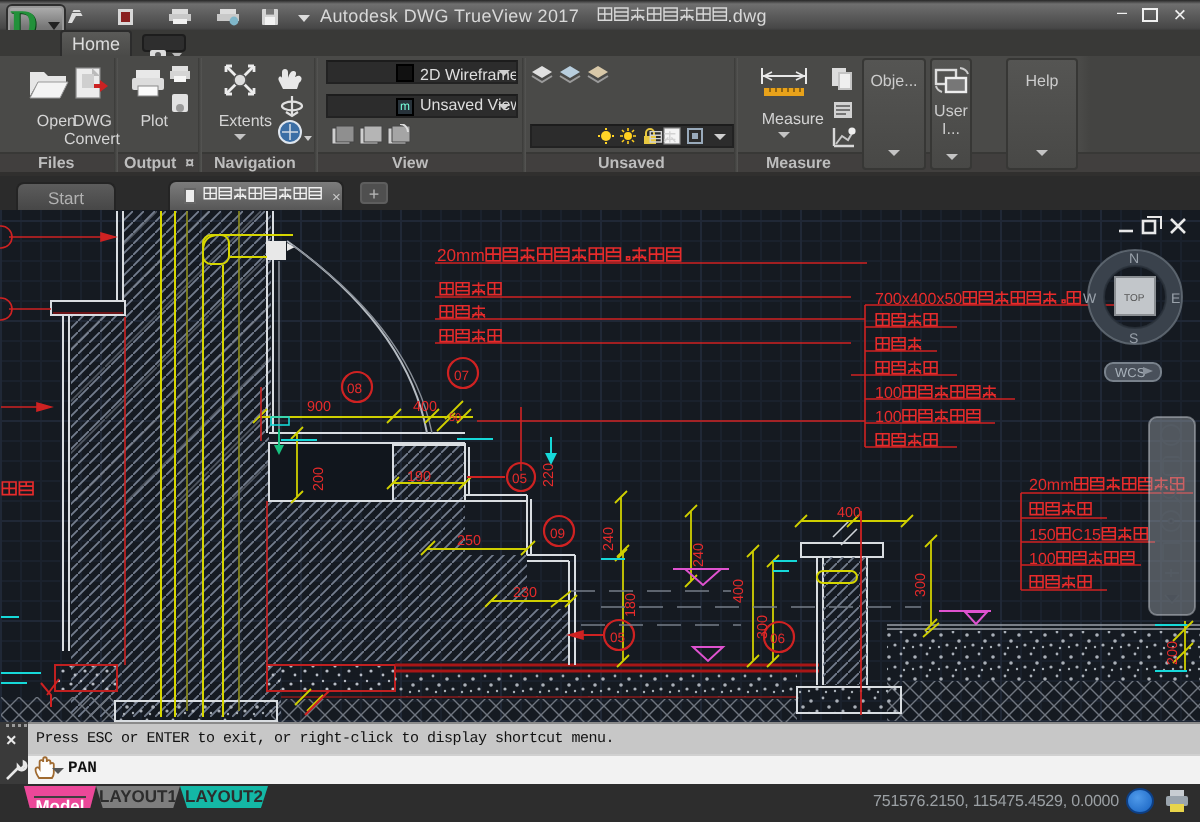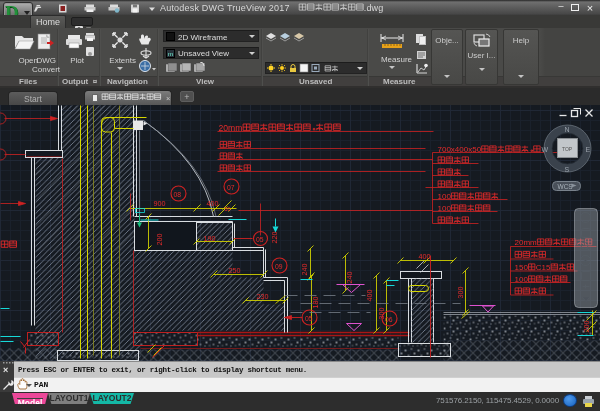--- a/index.html
+++ b/index.html
@@ -17,46 +17,46 @@
 #tabrow{left:0;top:15px;width:600px;height:13px;background:#393937;}
 #hometab{left:30px;top:15px;width:36px;height:13px;background:linear-gradient(#5a5a58,#4a4a48);border:1px solid #2c2c2c;border-bottom:none;border-radius:2px 2px 0 0;color:#dcdcdc;font-size:9px;text-align:center;line-height:13px;}
 #camtab{left:71px;top:17px;width:22px;height:9px;background:#2e2e2e;border-radius:2px;border:1px solid #1d1d1d;}
 
 #ribbon{left:0;top:28px;width:600px;height:60px;background:linear-gradient(90deg,#4a4a48 0,#4a4a48 540px,#444442 545px,#444442 100%);}
 #ribbonlabels{left:0;top:76px;width:600px;height:10px;background:#413f3e;border-top:1px solid #383836;}
 #ribbonbottom{left:0;top:86px;width:600px;height:2px;background:#302f2e;}
 .plabel{top:77px;color:#bdbdbd;font-size:8px;font-weight:bold;}
 .psep{top:29px;width:2px;height:57px;background:linear-gradient(90deg,#3a3a38,#565654);}
 .biglabel{color:#d4d4d4;font-size:8px;text-align:right;}
-.combo{background:#2c2c2c;border:1px solid #222;border-top-color:#1c1c1c;color:#dedede;font-size:8px;line-height:10px;white-space:nowrap;overflow:hidden;}
+.combo{background:#2c2c2c;border:1px solid #222;border-top-color:#1c1c1c;color:#dedede;font-size:8px;line-height:10px;white-space:nowrap;overflow:hidden;padding-left:32px;}
 .ccaret{position:absolute;right:3px;top:4px;width:0;height:0;border-left:3px solid transparent;border-right:3px solid transparent;border-top:3.5px solid #cfcfcf;}
 .dcaret{width:0;height:0;border-left:3px solid transparent;border-right:3px solid transparent;border-top:3.5px solid #c4c4c4;}
 .rpanel{top:29px;height:56px;background:linear-gradient(#555553,#484846);border:1px solid #373735;border-radius:2px;color:#cccccc;font-size:8px;text-align:center;}
 
 #doctabs{left:0;top:88px;width:600px;height:17px;background:#2b2b2b;}
 #starttab{left:8px;top:91px;width:50px;height:14px;background:linear-gradient(#5c5c5c,#474747);border-radius:4px 4px 0 0;border:1px solid #242424;border-bottom:none;color:#b2b2b2;font-size:8.5px;text-align:center;line-height:14px;}
 #activetab{left:84px;top:90px;width:88px;height:15px;background:linear-gradient(#7c7c7c,#575757);border-radius:4px 4px 0 0;border:1px solid #242424;border-bottom:none;color:#f4f4f4;font-size:7.5px;line-height:15px;white-space:nowrap;}
 #plustab{left:180px;top:91px;width:14px;height:11px;background:#4f4f4f;border-radius:2px;border:1px solid #5e5e5e;color:#b8b8b8;font-size:9px;line-height:10px;text-align:center;}
 
 #canvas{left:0;top:105px;width:600px;height:256px;background:
  repeating-linear-gradient(90deg,#202836 0 1px,transparent 1px 50px),
  repeating-linear-gradient(0deg,#202836 0 1px,transparent 1px 50px),
  repeating-linear-gradient(90deg,#1a212c 0 1px,transparent 1px 10px),
  repeating-linear-gradient(0deg,#1a212c 0 1px,transparent 1px 10px),
  #151a21;}
 
 #cmd1{left:0;top:361px;width:600px;height:16px;background:#c7c7c7;border-top:1px solid #8a8a8a;}
 #cmd2{left:0;top:377px;width:600px;height:15px;background:#f2f2f2;border-top:1px solid #d0d0d0;}
 #cmdgutter{left:0;top:361px;width:14px;height:31px;background:#3a3a3a;}
-#cmdtext{left:18px;top:366px;font-family:"Liberation Mono",monospace;font-size:7.5px;font-weight:bold;color:#111;letter-spacing:-0.25px;}
+#cmdtext{left:18px;top:366px;font-family:"Liberation Mono",monospace;font-size:7.5px;font-weight:normal;color:#111;letter-spacing:-0.25px;}
 #pantext{left:34px;top:380px;font-family:"Liberation Mono",monospace;font-size:8px;font-weight:bold;color:#111;}
 
 #status{left:0;top:392px;width:600px;height:19px;background:#2d2d2d;}
 .mtab{top:393px;height:11px;font-size:8.5px;line-height:11px;text-align:center;font-weight:bold;}
-#coords{left:436px;top:396px;width:124px;color:#9ba0a4;font-size:8px;text-align:left;letter-spacing:-0.1px;}
+#coords{left:436px;top:396px;width:124px;color:#9ba0a4;font-size:8px;text-align:center;letter-spacing:-0.1px;}
 </style></head>
 <body>
 <div id="win">
 
   <div id="titlebar" class="abs"></div>
   <div id="title" class="abs">Autodesk DWG TrueView 2017&nbsp;&nbsp;&nbsp;<svg style="vertical-align:-1px" width="66" height="9">
         <path d="M1.2,1.0 h6.6 v6.1 h-6.6 z M1.2,4.0 h6.6 M4.4,1.0 v6.1 M9.4,1.0 h6.6 v6.1 h-6.6 z M9.4,3.0 h6.6 M9.4,5.0 h6.6 M20.8,0.7 v6.7 M17.6,2.2 h6.6 M17.6,5.5 h6.6 M17.6,7.1 l2.3,-2.7 M24.1,7.1 l-2.3,-2.7 M25.8,1.0 h6.6 v6.1 h-6.6 z M25.8,4.0 h6.6 M29.0,1.0 v6.1 M34.0,1.0 h6.6 v6.1 h-6.6 z M34.0,3.0 h6.6 M34.0,5.0 h6.6 M45.4,0.7 v6.7 M42.2,2.2 h6.6 M42.2,5.5 h6.6 M42.2,7.1 l2.3,-2.7 M48.7,7.1 l-2.3,-2.7 M50.4,1.0 h6.6 v6.1 h-6.6 z M50.4,4.0 h6.6 M53.6,1.0 v6.1 M58.6,1.0 h6.6 v6.1 h-6.6 z M58.6,3.0 h6.6 M58.6,5.0 h6.6" stroke="#d8d8d8" stroke-width="0.7" fill="none"></path>
       </svg>.dwg</div>
   <svg class="abs" style="left:30px;top:2px" width="130" height="12" viewBox="0 0 130 12">
     <g fill="#dcdcdc">
@@ -220,21 +220,21 @@
       <path d="M2,41 V32 M2,41 H12" stroke="#d8d8d8" stroke-width="1.2" fill="none"></path>
         <path d="M3,40 l3,-4 3,2 3,-5" stroke="#c8c8c8" stroke-width="1" fill="none"></path>
         <circle cx="11" cy="33.5" r="1.8" fill="#efefef"></circle>
     </g>
   </svg>
 
   <div class="abs rpanel" style="left:431px;top:29px;width:32px;">
       <div style="margin-top:6px">Obje...</div>
       <div class="dcaret" style="margin:30px auto 0"></div>
     </div>
-  <div class="abs rpanel" style="left:465px;top:29px;width:33px;"><svg width="20" height="16" style="margin-top:3px">
+  <div class="abs rpanel" style="left:465px;top:29px;width:21px;"><svg width="20" height="16" style="margin-top:3px">
         <rect x="2" y="2" width="10" height="7" fill="none" stroke="#ddd" stroke-width="1.2"></rect>
         <rect x="7" y="6" width="10" height="7" fill="#777" stroke="#eee" stroke-width="1.2"></rect>
         <path d="M14,1 a5,4 0 0 1 4,3" stroke="#ccc" fill="none"></path>
         <path d="M5,13 a5,4 0 0 1 -3,-3" stroke="#ccc" fill="none"></path>
       </svg><div>User I...</div><div class="dcaret" style="margin:8px auto 0"></div></div>
   <div class="abs rpanel" style="left:503px;top:29px;width:36px;">
       <div style="margin-top:6px">Help</div>
       <div class="dcaret" style="margin:30px auto 0"></div>
     </div>
 

